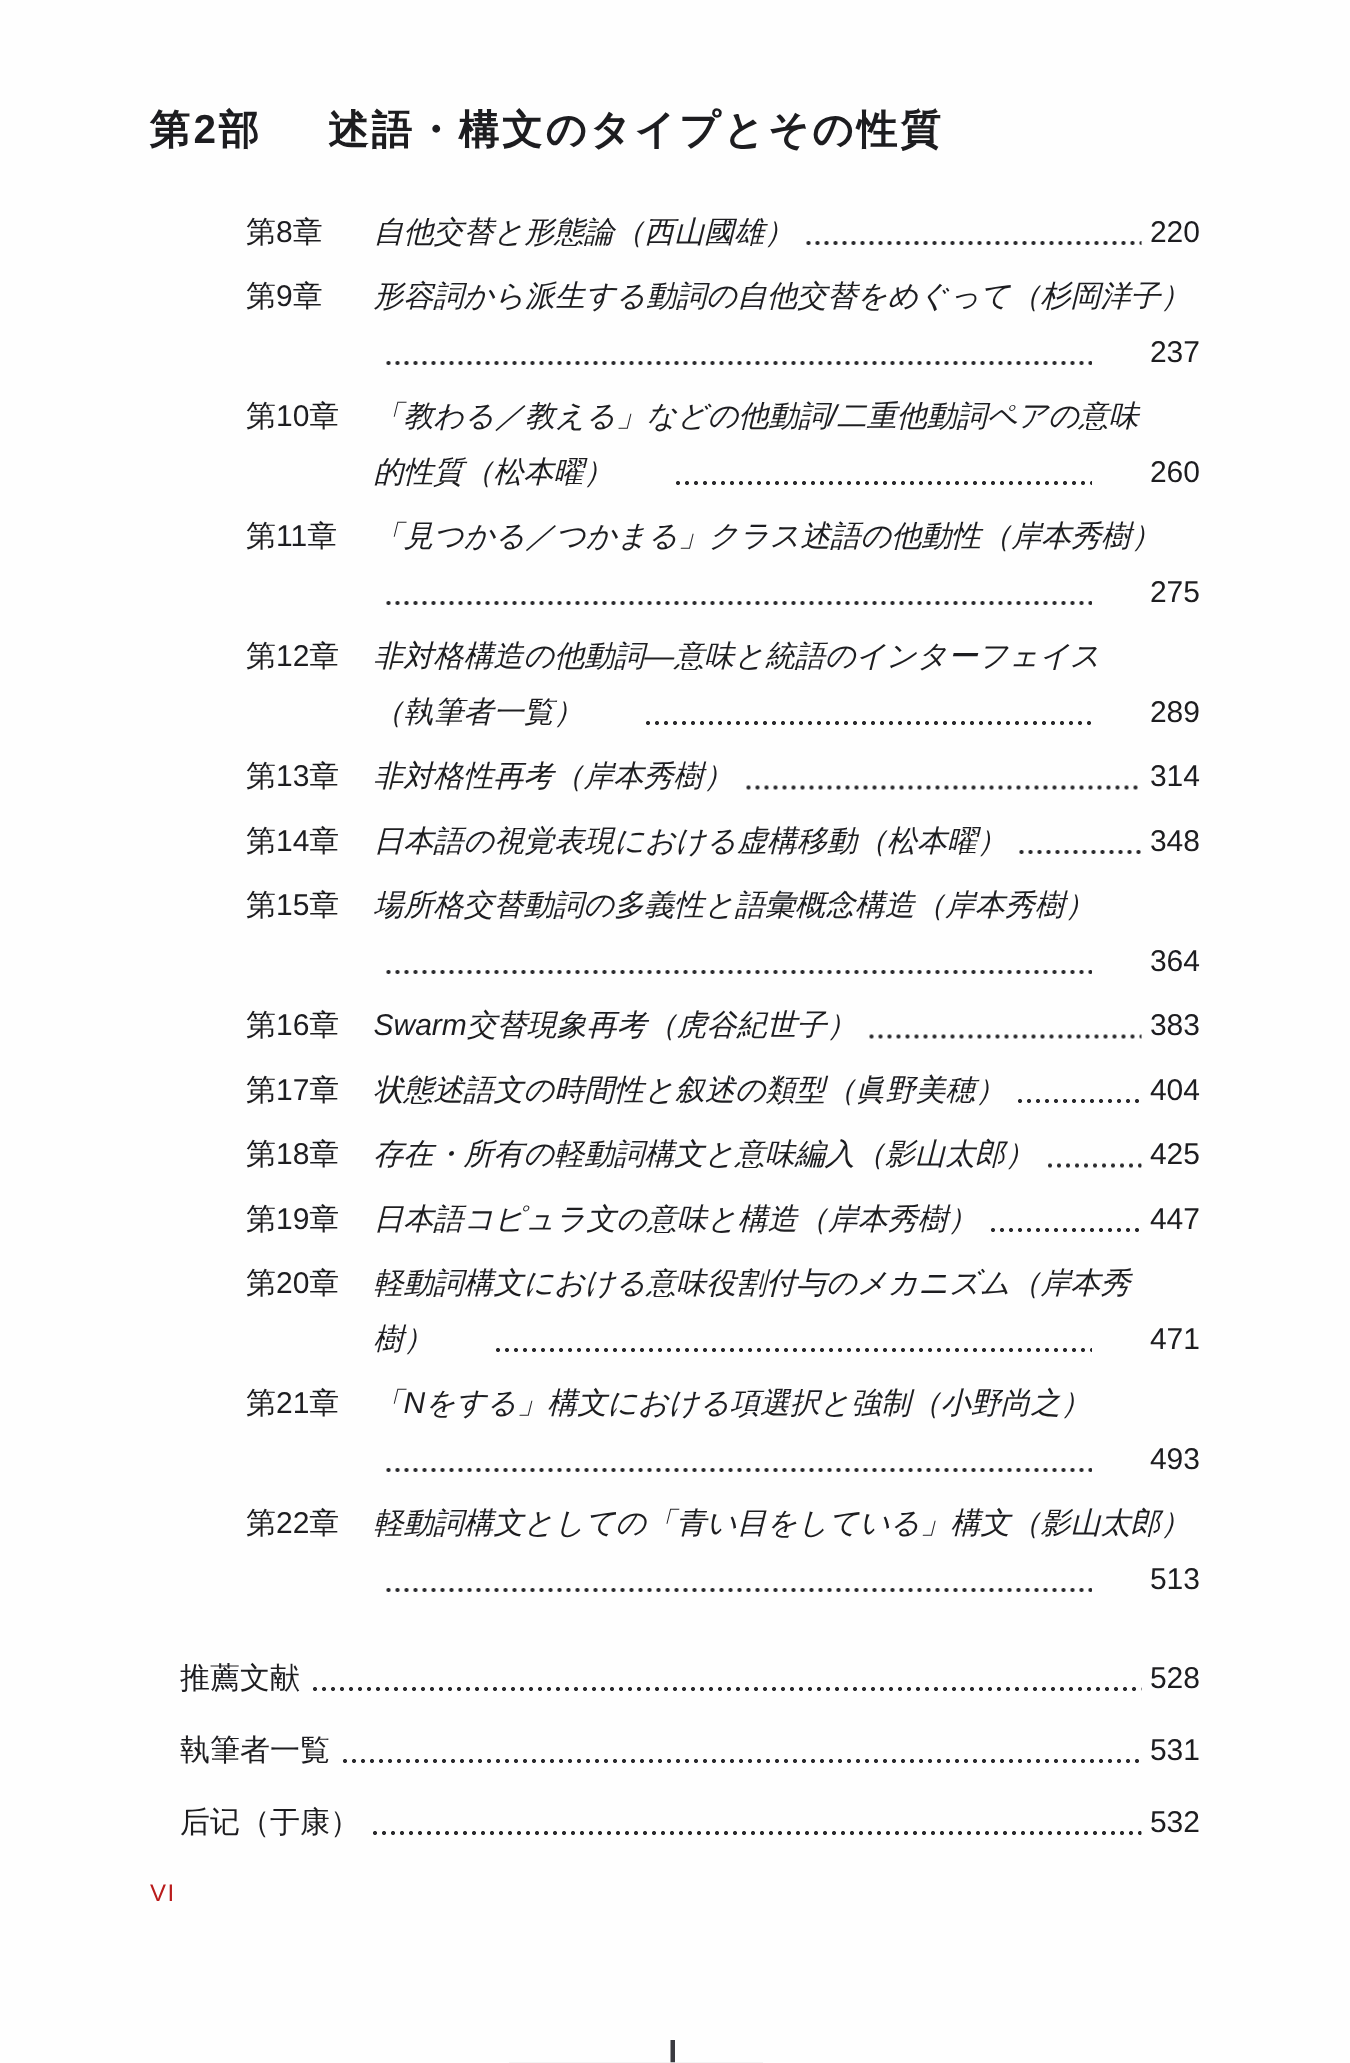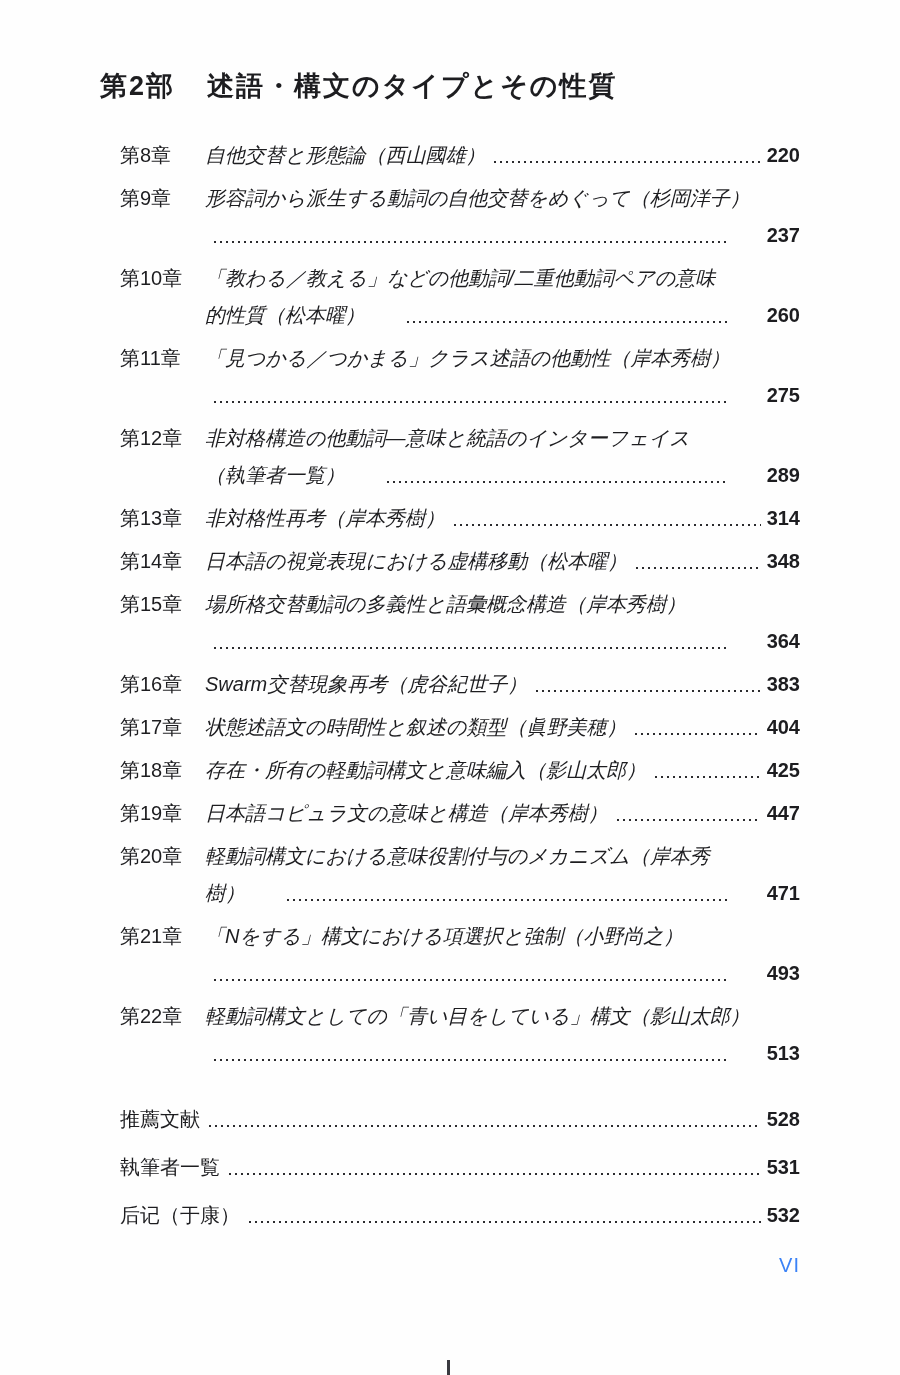--- a/index.html
+++ b/index.html
@@ -5,47 +5,47 @@
   html, body { margin:0; padding:0; background:#e9e9e9; }
   .page {
     position:relative; width:900px; height:1375px; margin:0 auto;
     background:#fefefe; overflow:hidden;
     font-family:"Liberation Sans", sans-serif;
     color:#1d1d20;
   }
   .content { position:absolute; left:100px; top:68px; width:700px; }
 
   .part-header {
-    display:flex; gap:32px; align-items:baseline;
+    display:flex; gap:44px; align-items:baseline;
     font-size:27px; font-weight:700; letter-spacing:2px;
     margin-bottom:38px;
   }
 
   .entries { padding-left:20px; }
 
-  .entry { display:flex; margin-bottom:17px; font-size:20px; line-height:26px; }
+  .entry { display:flex; margin-bottom:17px; font-size:20px; line-height:26px;margin-left:44px; }
   .ch-label { width:85px; flex:none; white-space:nowrap; }
   .entry-body { flex:1 1 auto; display:flex; flex-direction:column; min-width:0; }
   .line { display:flex; align-items:baseline; }
   .line2 { margin-top:11px;gap:33px; }
   .title, .title-cont { white-space:nowrap;font-style:italic; }
 
   .leader {
     flex:1 1 auto; align-self:flex-end; height:4px;
     margin:0 6px 4px 8px;
     background-image:radial-gradient(circle at 2px 2px, #2b2b2e 1.25px, rgba(0,0,0,0) 1.5px);
     background-size:6px 4px; background-repeat:repeat-x;
   }
-  .pagenum { flex:none; white-space:nowrap;font-weight:bold; }
+  .pagenum { flex:none; white-space:nowrap; }
 
   .back-matter { margin-top:40px; padding-left:20px; }
   .bm-entry { display:flex; align-items:center; font-size:20px; line-height:26px; margin-bottom:22px; }
 
   .footer-folio {
-    margin-top:26px; text-align:right; font-size:20px; color:#3b82f6;
+    margin-top:26px; text-align:left; font-size:16px; color:#b91c1c;
     letter-spacing:1px;
   }
 
   .bottom-mark {
     position:absolute; left:447px; top:1360px; width:3px; height:16px;
     background:#3a3a40;
   }
 </style>
 </head>
 <body>

